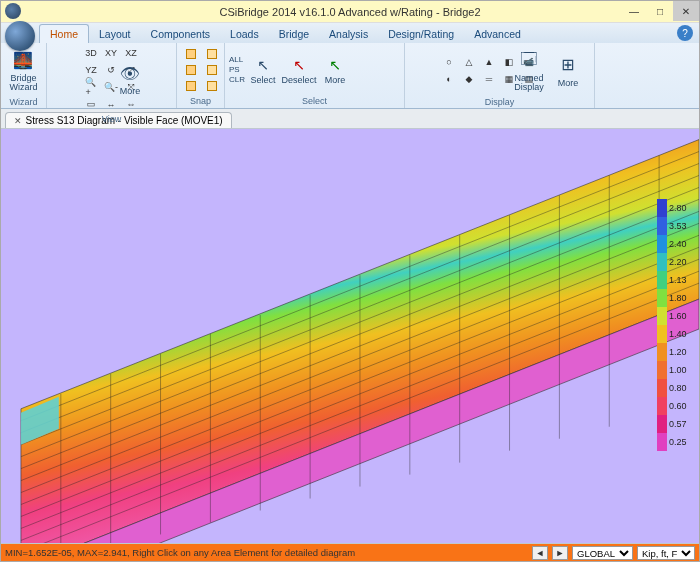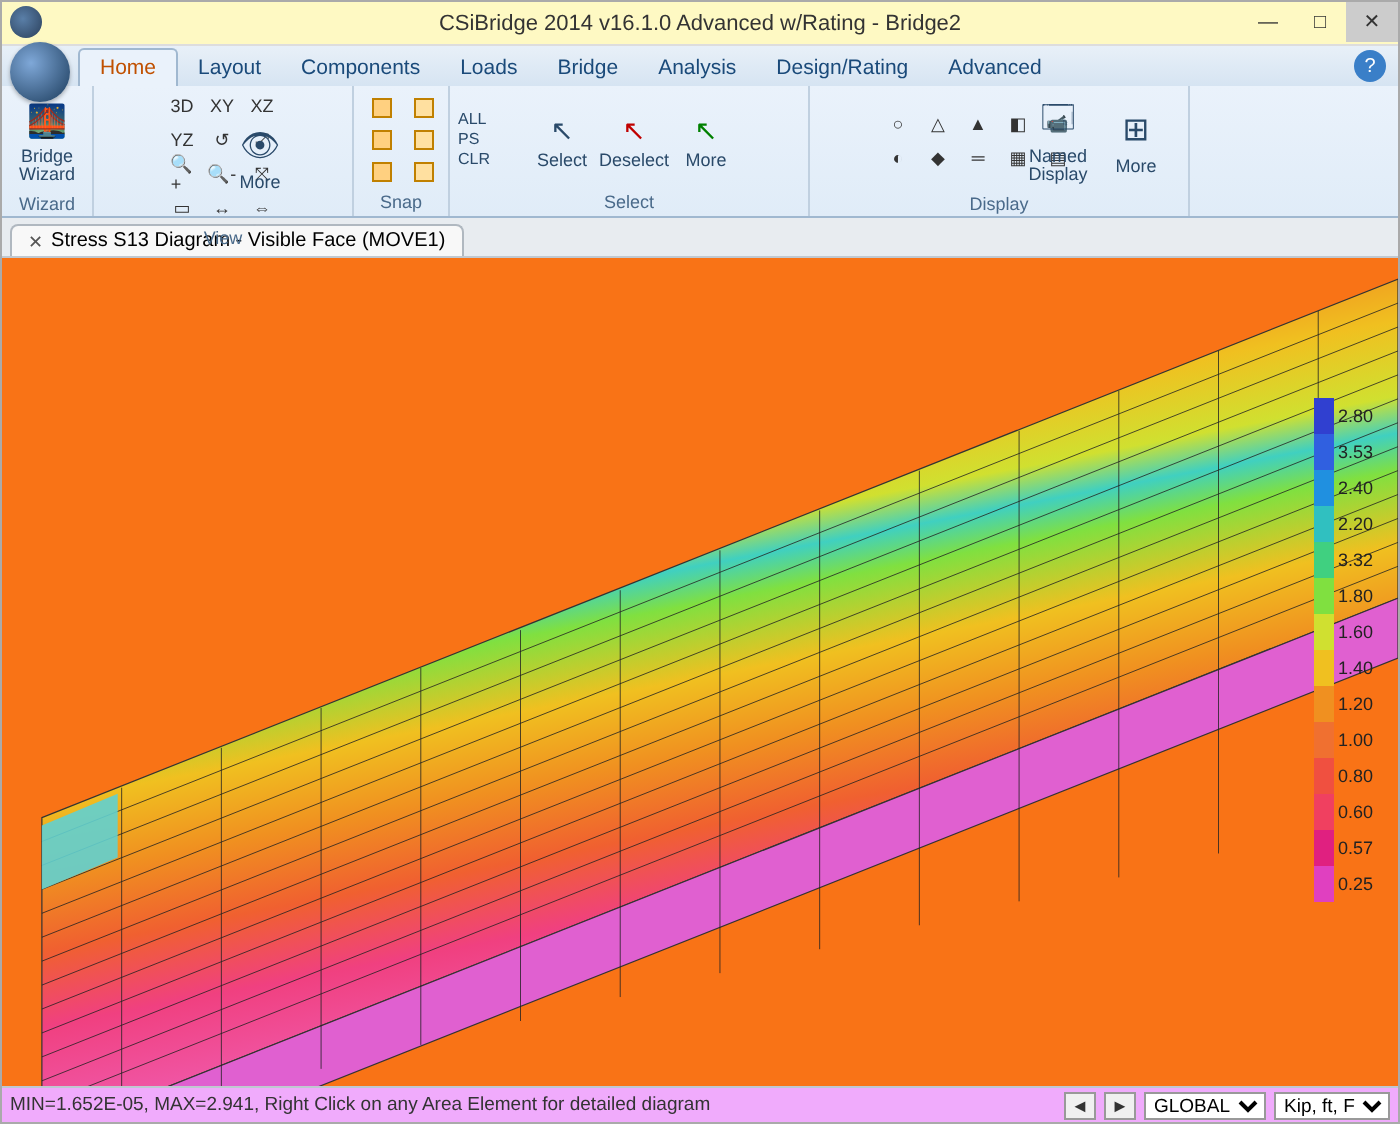--- a/index.html
+++ b/index.html
@@ -25,28 +25,28 @@
   .smallgrid .sb { display: flex; align-items: center; justify-content: center; font-size: 9px; color: #333; margin-left: 40px; }
   .snapgrid { display: grid; grid-template-columns: repeat(2, 20px); grid-auto-rows: 15px; gap: 1px; }
   .snapgrid .sb { display: flex; align-items: center; justify-content: center; }
   .snapgrid .sb .dot { width: 10px; height: 10px; border: 1px solid #c08000; background: #ffd080; }
   .selbtns { display: flex; gap: 0; }
   .selbtn { display: flex; flex-direction: column; align-items: center; width: 36px; font-size: 9px; color: #2a4a6a; }
   .selbtn .ico { font-size: 14px; height: 20px; display: flex; align-items: center; }
   .doctab-bar { height: 20px; background: #e8ecf0; border-bottom: 1px solid #c0c8d0; display: flex; align-items: end; padding-left: 4px; }
   .doctab { background: #f8f8f8; border: 1px solid #b0b8c0; border-bottom: none; border-radius: 4px 4px 0 0; font-size: 10px; padding: 2px 8px; display: flex; align-items: center; gap: 4px; }
   .doctab .x { font-size: 9px; color: #555; }
-  .viewport { position: relative; height: 414px; background: #f97316; overflow: hidden; }
+  .viewport { position: relative; height: 414px; background: #c4b5fd; overflow: hidden; }
   .viewport svg { width: 100%; height: 100%; }
   .legend { position: absolute; right: 4px; top: 70px; width: 38px; }
   .legend .swatch-col { display: flex; flex-direction: column; }
   .legend .sw { height: 18px; display: flex; align-items: center; }
   .legend .sw .box { width: 10px; height: 18px; }
   .legend .sw .val { font-size: 9px; color: #222; margin-left: 2px; }
-  .statusbar { height: 18px; background: #f0abfc; border-top: 1px solid #c0c8d0; display: flex; align-items: center; font-size: 9.5px; color: #333; padding: 0 4px; justify-content: space-between; }
+  .statusbar { height: 18px; background: #f97316; border-top: 1px solid #c0c8d0; display: flex; align-items: center; font-size: 9.5px; color: #333; padding: 0 4px; justify-content: space-between; }
   .statusbar .right { display: flex; align-items: center; gap: 4px; }
   .statusbar .arrowbtn { width: 16px; height: 14px; border: 1px solid #999; background: #f0f0f0; display: flex; align-items: center; justify-content: center; font-size: 9px; }
   .statusbar select { font-size: 9.5px; height: 14px; border: 1px solid #999; background: #fff; }
 </style>
 </head>
 <body>
 
 <div class="titlebar">
   <div class="app-icon"></div>
   <div class="title">CSiBridge 2014 v16.1.0 Advanced w/Rating  - Bridge2</div>
@@ -126,21 +126,21 @@
           </div>
         <div class="sb">
             <div class="dot" style="background:#ffe0a0"></div>
           </div>
       </div>
     </div>
     <div class="group-label">Snap</div>
   </div>
 
   <div class="group" style="width:180px">
-    <div class="group-body" style="gap:18px">
+    <div class="group-body" style="gap:0">
       <div style="display:flex;flex-direction:column;gap:1px;font-size:8px;color:#2a4a6a">
         <div>ALL</div>
         <div>PS</div>
         <div>CLR</div>
       </div>
       <div class="selbtns">
         <div class="selbtn">
           <div class="ico">↖</div>
           <span>Select</span>
         </div>
@@ -264,21 +264,21 @@
         <div class="sw">
           <div class="box" style="background: rgb(32, 144, 224);"></div>
           <div class="val">2.40</div>
         </div>
         <div class="sw">
           <div class="box" style="background: rgb(48, 192, 192);"></div>
           <div class="val">2.20</div>
         </div>
         <div class="sw">
           <div class="box" style="background: rgb(64, 208, 128);"></div>
-          <div class="val">3.32</div>
+          <div class="val">1.13</div>
         </div>
         <div class="sw">
           <div class="box" style="background: rgb(128, 224, 64);"></div>
           <div class="val">1.80</div>
         </div>
         <div class="sw">
           <div class="box" style="background: rgb(208, 224, 48);"></div>
           <div class="val">1.60</div>
         </div>
         <div class="sw">

